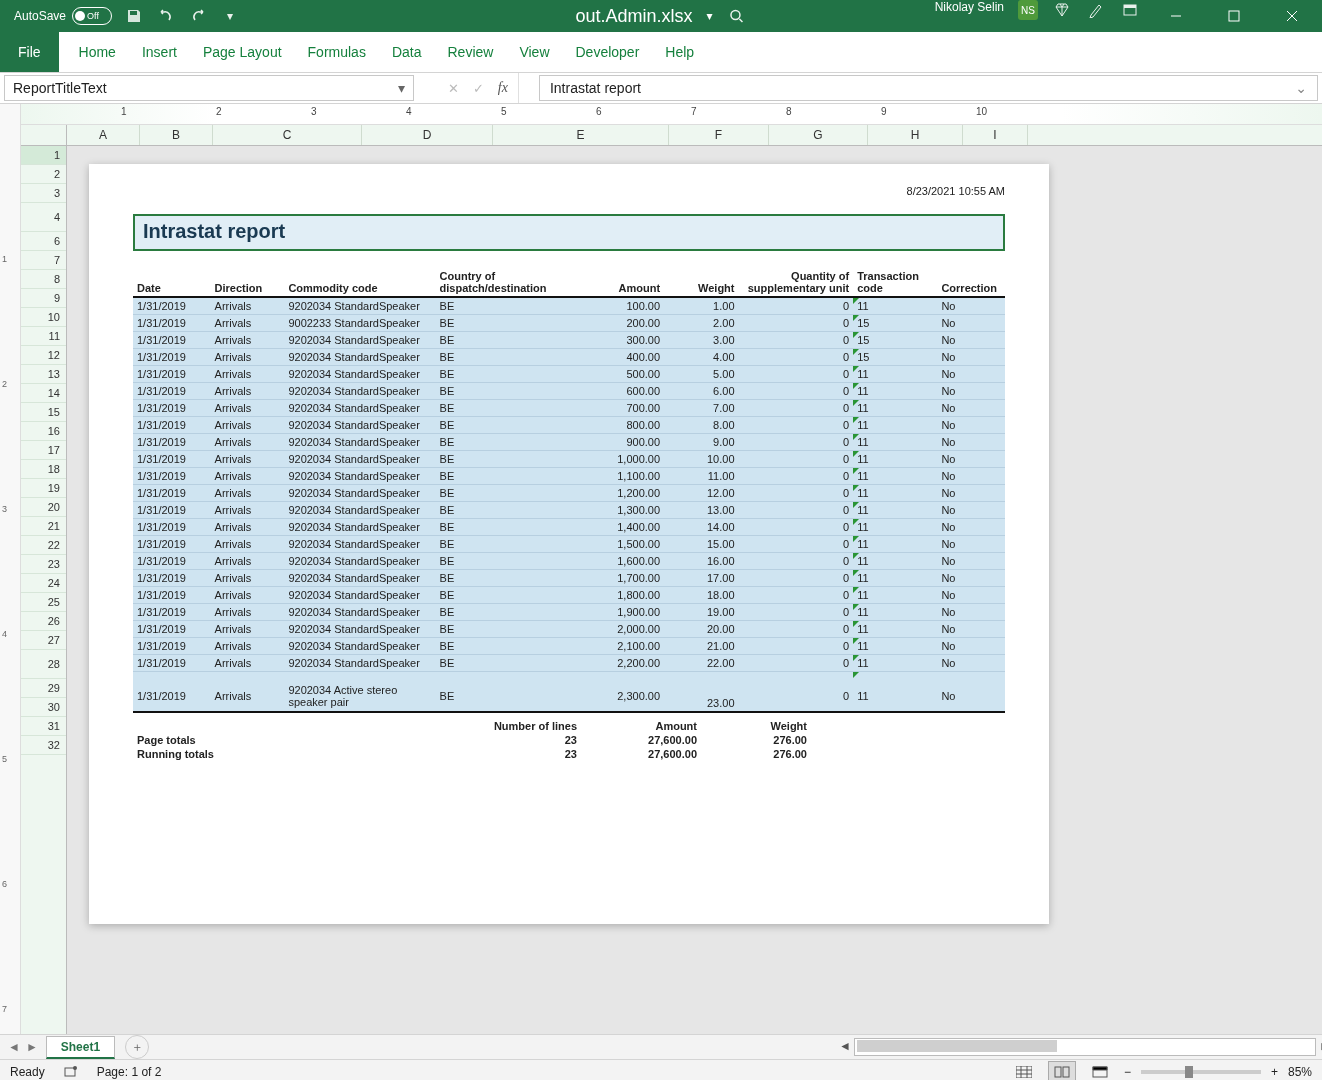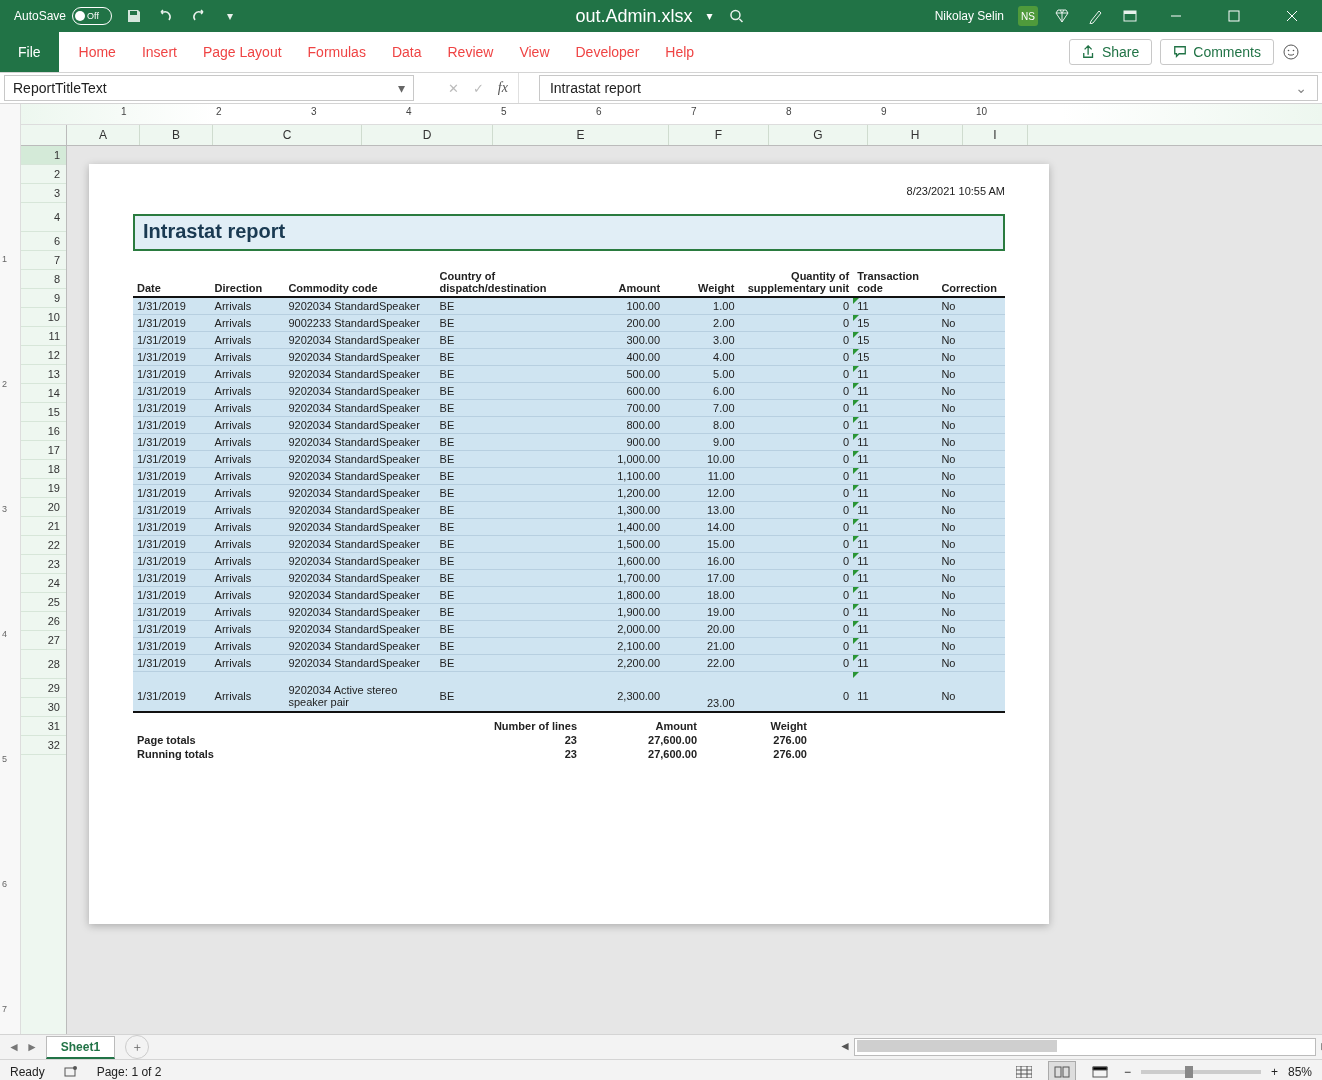--- a/index.html
+++ b/index.html
@@ -35,30 +35,30 @@
   .autosave { display: flex; align-items: center; gap: 6px; }
   .autosave-toggle {
     width: 34px; height: 16px; border: 1px solid #fff; border-radius: 10px;
     display: flex; align-items: center; justify-content: flex-start; padding: 0 2px;
     font-size: 9px;
   }
   .autosave-toggle::before { content:""; width:10px; height:10px; border-radius:50%; background:#fff; display:inline-block; margin-right:2px;}
   .icon-btn { width:20px; height:20px; display:flex; align-items:center; justify-content:center; color:#fff; opacity:.9; }
   .tb-center { position:absolute; left:50%; transform:translateX(-50%); display:flex; align-items:center; gap:14px; }
   .tb-center .fname { font-size:18px; }
-  .tb-right { margin-left:auto; display:flex; align-items:center; gap:14px; padding-right:8px; }
+  .tb-right { margin-left:auto; display:flex; align-items:flex-start; gap:14px; padding-right:8px; }
   .user-badge { background:#4f9a3b; color:#fff; font-size:10px; width:20px; height:20px; border-radius:3px; display:flex; align-items:center; justify-content:center; }
   .win-btn { width:44px; height:32px; display:flex; align-items:center; justify-content:center; }
   
   .ribbon-row {
     height: 40px; background:#fff; border-bottom:1px solid var(--border-gray);
     display:flex; align-items:center;
   }
   .file-tab { background:var(--excel-green); color:#fff; height:100%; display:flex; align-items:center; padding:0 18px; font-size:14px; }
-  .ribbon-tabs { display:flex; gap:26px; padding-left:20px; font-size:14px; color:#ef4444; }
+  .ribbon-tabs { display:flex; gap:26px; padding-left:20px; font-size:14px; color:#15803d; }
   .ribbon-right { margin-left:auto; display:flex; align-items:center; gap:8px; padding-right:12px; }
   .pill {
     border:1px solid #c8c8c8; border-radius:3px; padding:4px 12px; display:flex; align-items:center; gap:6px;
     font-size:14px;
   }
   .pill.share { color: var(--excel-green); }
   .pill.comments { color: var(--excel-green); }
   .smiley { width:28px; text-align:center; color:#444; }
   
   .formula-row {
@@ -240,42 +240,20 @@
       <span>Home</span>
       <span>Insert</span>
       <span>Page Layout</span>
       <span>Formulas</span>
       <span>Data</span>
       <span>Review</span>
       <span>View</span>
       <span>Developer</span>
       <span>Help</span>
     </div>
-  <div class="ribbon-right">
-    <div class="pill share">
-      <svg width="14" height="14" viewBox="0 0 16 16">
-          <path fill="none" stroke="#217346" stroke-width="1.5" d="M11 5 7 1 3 5M7 1v10M2 9v5h10V9"></path>
-        </svg>
-      <span>Share</span>
-    </div>
-    <div class="pill comments">
-      <svg width="14" height="14" viewBox="0 0 16 16">
-          <path fill="none" stroke="#217346" stroke-width="1.5" d="M2 2h12v8H7l-3 3v-3H2z"></path>
-        </svg>
-      <span>Comments</span>
-    </div>
-    <div class="smiley">
-      <svg width="18" height="18" viewBox="0 0 18 18">
-          <circle cx="9" cy="9" r="7" fill="none" stroke="#555"></circle>
-          <circle cx="6.5" cy="7.5" r=".8" fill="#555"></circle>
-          <circle cx="11.5" cy="7.5" r=".8" fill="#555"></circle>
-          <path fill="none" stroke="#555" d="M6 11c1 1.5 5 1.5 6 0"></path>
-        </svg>
-    </div>
-  </div>
 </div>
 
 <div class="formula-row">
   <div class="name-box">
     <span>ReportTitleText</span>
     <span class="dd">▾</span>
   </div>
   <div class="fx-tools">
     <span style="color:#bbb">✕</span>
     <span style="color:#bbb">✓</span>

